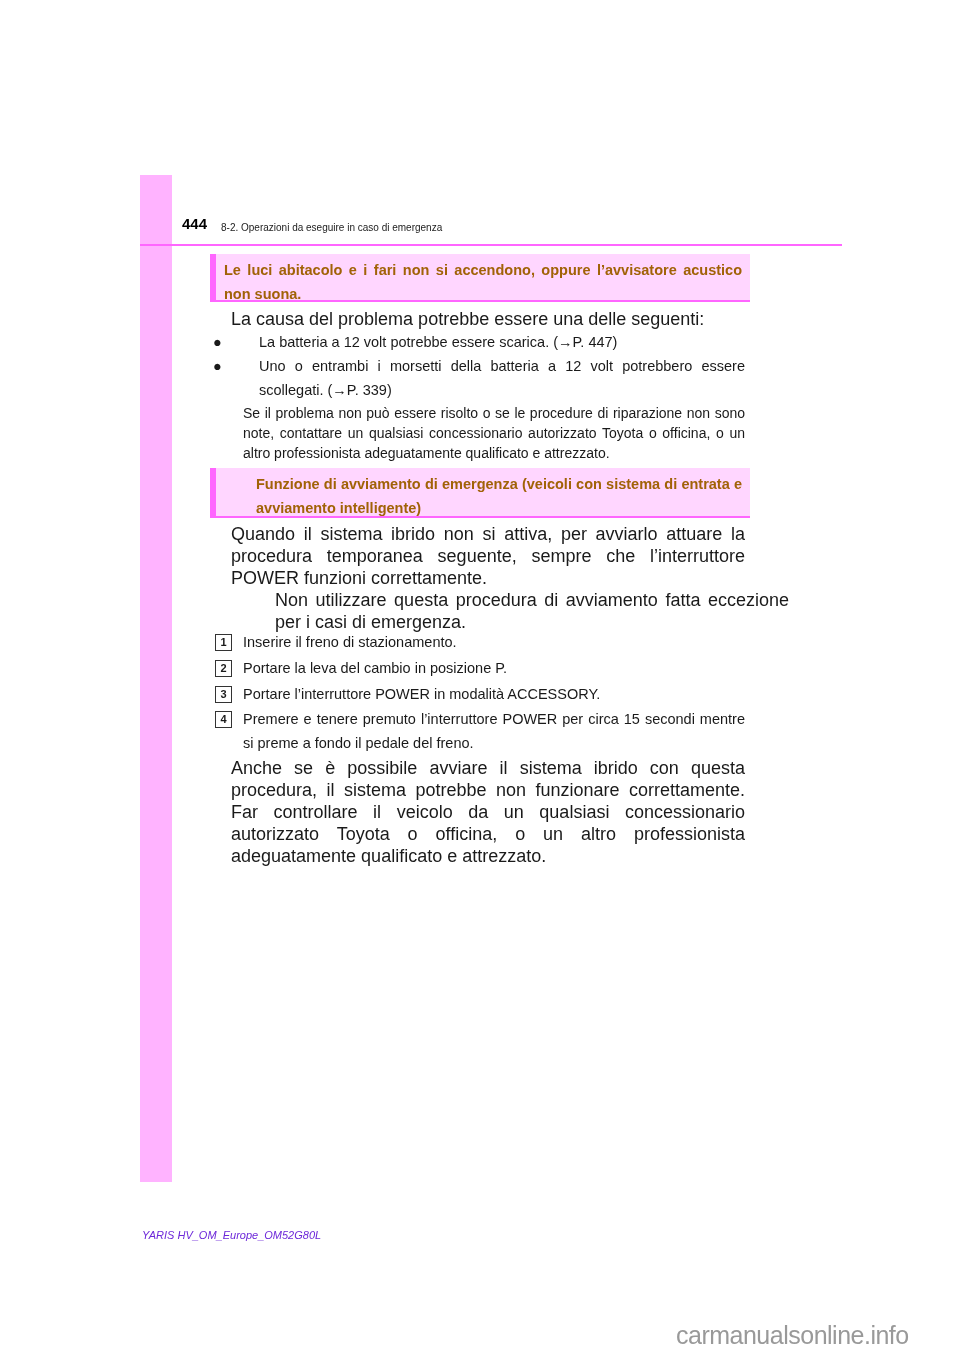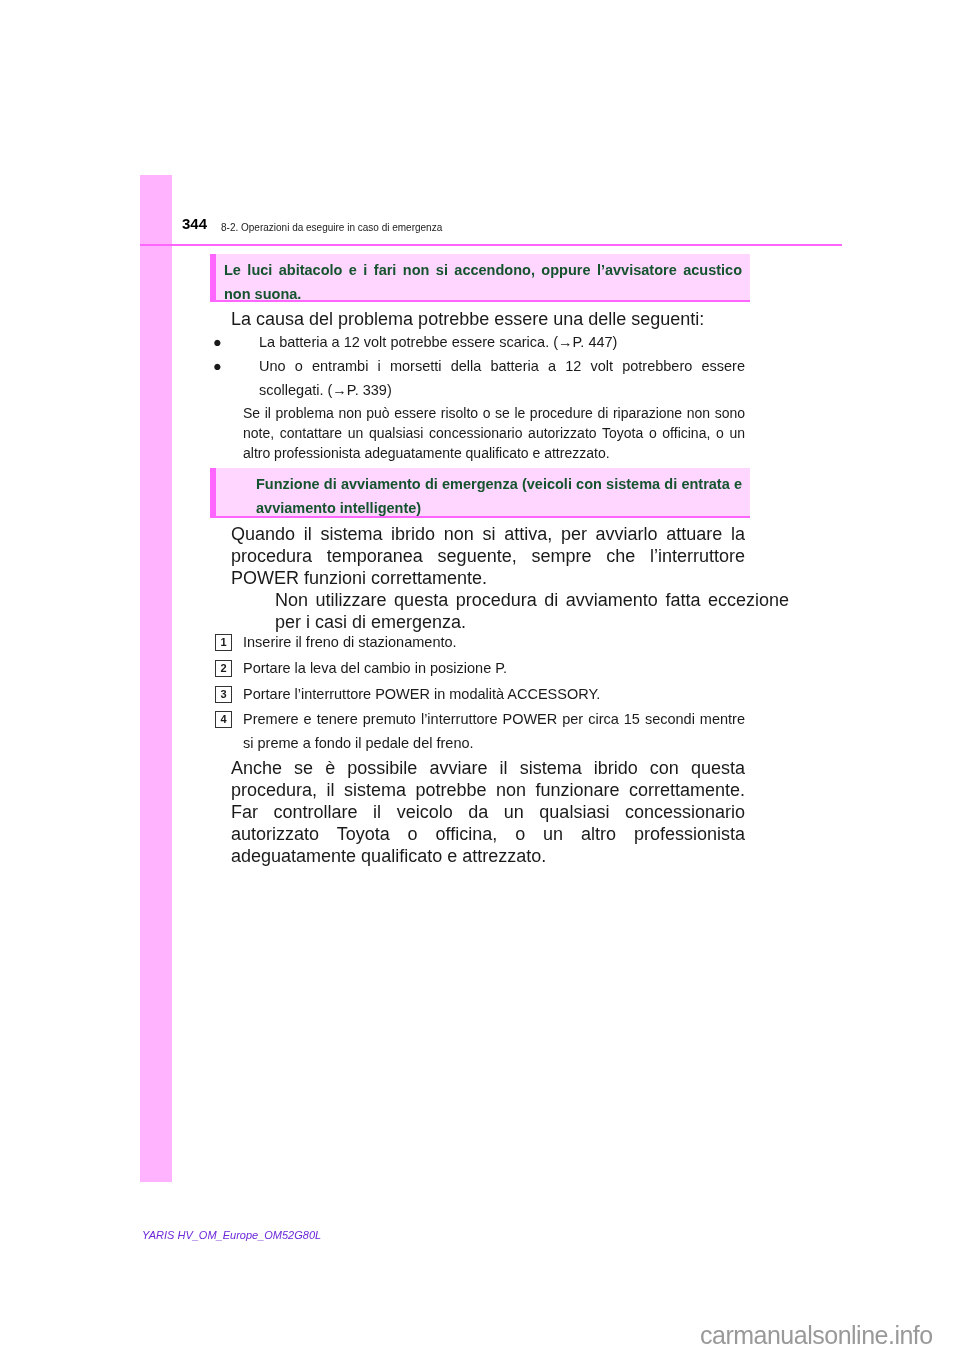--- a/index.html
+++ b/index.html
@@ -9,45 +9,45 @@
   }
   .sidebar { position: absolute; left: 140px; top: 175px; width: 32px; height: 1007px; background: #ffb3ff; }
   .header-line { position: absolute; left: 140px; top: 244px; width: 702px; height: 2px; background: #ff66ff; }
   .page-num { position: absolute; left: 182px; top: 215px; font-size: 15px; font-weight: bold; color: #000; }
   .section-title { position: absolute; left: 221px; top: 222px; font-size: 10px; color: #222; }
 
   .h-box {
     position: absolute; left: 210px; width: 540px; background: #ffd6ff;
     border-left: 6px solid #ff66ff; border-bottom: 2px solid #ff66ff;
     box-sizing: border-box; padding: 4px 8px 3px 8px;
-    font-size: 14.5px; font-weight: bold; line-height: 24px; color: #14532d; text-align: justify;
+    font-size: 14.5px; font-weight: bold; line-height: 24px; color: #a16207; text-align: justify;
   }
   .h1 { top: 254px; height: 48px; }
   .h2 { top: 468px; height: 50px; padding-left: 40px; }
 
   .p { position: absolute; left: 231px; width: 514px; font-size: 18px; line-height: 22px; text-align: justify; }
   .small { font-size: 14px; line-height: 20px; left: 243px; width: 502px; }
   .bullet { position: absolute; left: 213px; width: 532px; font-size: 14.5px; line-height: 24px; }
   .bullet .dot { position: absolute; left: 0; top: 0; }
   .bullet .txt { display: block; margin-left: 46px; text-align: justify; }
   .step { position: absolute; left: 215px; width: 530px; font-size: 14.5px; line-height: 24px; }
   .step .num {
     position: absolute; left: 0; top: 4px; width: 15px; height: 15px; border: 1px solid #333;
     font-size: 11px; font-weight: bold; text-align: center; line-height: 15px; box-sizing: content-box;
   }
   .step .txt { display: block; margin-left: 28px; text-align: justify; }
   .footer { position: absolute; left: 142px; top: 1229px; font-size: 11px; color: #6d28d9; font-style: italic; }
-  .watermark { position: absolute; left: 700px; top: 1321px; font-size: 25px; color: #999; letter-spacing: -0.5px; }
+  .watermark { position: absolute; left: 676px; top: 1321px; font-size: 25px; color: #999; letter-spacing: -0.5px; }
 </style>
 </head>
 <body>
 
 <div class="sidebar"></div>
 <div class="header-line"></div>
-<div class="page-num">344</div>
+<div class="page-num">444</div>
 <div class="section-title">8-2. Operazioni da eseguire in caso di emergenza</div>
 
 <div class="h-box h1">Le luci abitacolo e i fari non si accendono, oppure l’avvisatore acustico non suona.</div>
 <div class="p" style="top:308px;">La causa del problema potrebbe essere una delle seguenti:</div>
 
 <div class="bullet" style="top:330px;">
   <span class="dot">●</span>
   <span class="txt">La batteria a 12 volt potrebbe essere scarica. (→P. 447)</span>
 </div>
 <div class="bullet" style="top:354px;">

